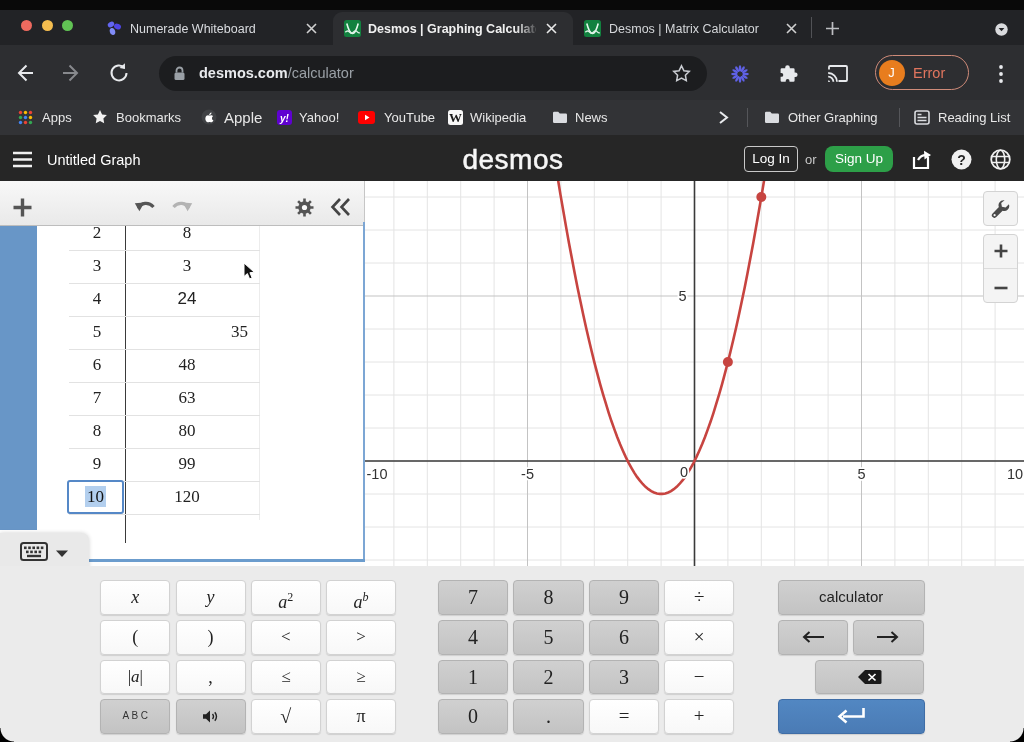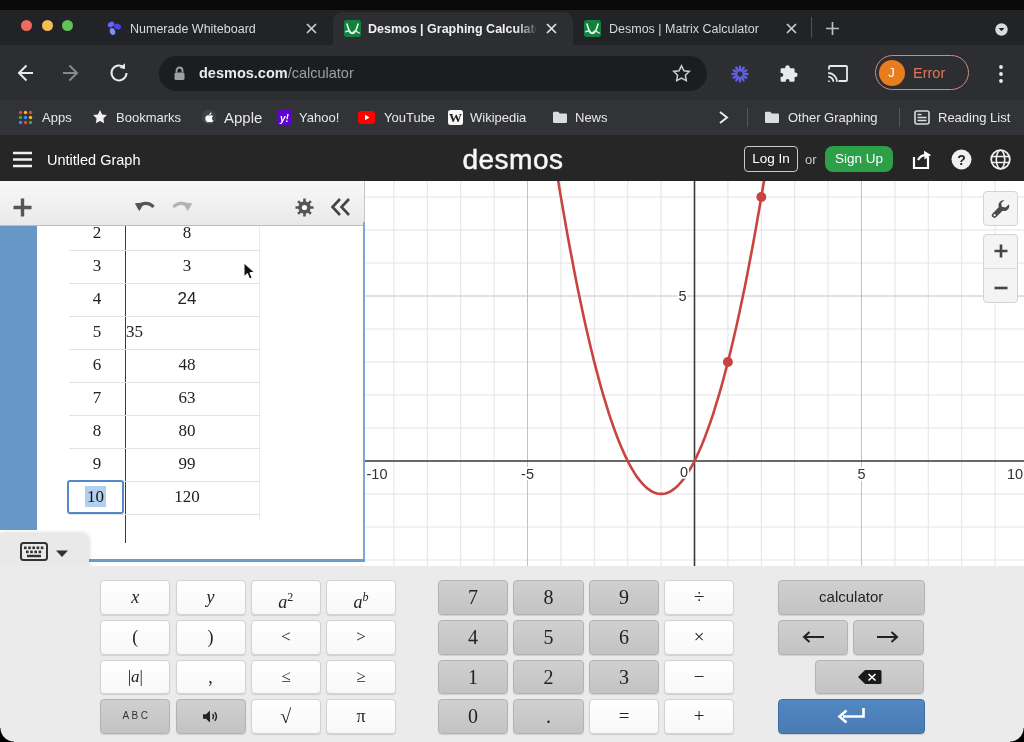--- a/index.html
+++ b/index.html
@@ -315,21 +315,21 @@
 <div class="ab" style="left:69px;top:480.5px;width:191px;height:1px;background:#e2e2e2;"></div>
 <div class="ab" style="left:69px;top:513.5px;width:191px;height:1px;background:#e2e2e2;"></div>
 
 <div class="ab" style="left:69px;top:217px;width:56px;height:32px;font-family:'Liberation Serif',serif;font-size:17px;color:#222;text-align:center;line-height:32px;">2</div>
 <div class="ab" style="left:126px;top:217px;width:122px;height:32px;font-family:'Liberation Serif',serif;font-size:17px;color:#222;text-align:center;line-height:32px;">8</div>
 <div class="ab" style="left:69px;top:250px;width:56px;height:32px;font-family:'Liberation Serif',serif;font-size:17px;color:#222;text-align:center;line-height:32px;">3</div>
 <div class="ab" style="left:126px;top:250px;width:122px;height:32px;font-family:'Liberation Serif',serif;font-size:17px;color:#222;text-align:center;line-height:32px;">3</div>
 <div class="ab" style="left:69px;top:283px;width:56px;height:32px;font-family:'Liberation Serif',serif;font-size:17px;color:#222;text-align:center;line-height:32px;">4</div>
 <div class="ab" style="left:126px;top:283px;width:122px;height:32px;font-family:Liberation Sans, sans-serif;font-size:17px;color:#222;text-align:center;line-height:32px;">24</div>
 <div class="ab" style="left:69px;top:316px;width:56px;height:32px;font-family:'Liberation Serif',serif;font-size:17px;color:#222;text-align:center;line-height:32px;">5</div>
-<div class="ab" style="left:126px;top:316px;width:122px;height:32px;font-family:'Liberation Serif',serif;font-size:17px;color:#222;text-align:left;line-height:32px;">35</div>
+<div class="ab" style="left:126px;top:316px;width:122px;height:32px;font-family:'Liberation Serif',serif;font-size:17px;color:#222;text-align:right;line-height:32px;">35</div>
 <div class="ab" style="left:69px;top:349px;width:56px;height:32px;font-family:'Liberation Serif',serif;font-size:17px;color:#222;text-align:center;line-height:32px;">6</div>
 <div class="ab" style="left:126px;top:349px;width:122px;height:32px;font-family:'Liberation Serif',serif;font-size:17px;color:#222;text-align:center;line-height:32px;">48</div>
 <div class="ab" style="left:69px;top:382px;width:56px;height:32px;font-family:'Liberation Serif',serif;font-size:17px;color:#222;text-align:center;line-height:32px;">7</div>
 <div class="ab" style="left:126px;top:382px;width:122px;height:32px;font-family:'Liberation Serif',serif;font-size:17px;color:#222;text-align:center;line-height:32px;">63</div>
 <div class="ab" style="left:69px;top:415px;width:56px;height:32px;font-family:'Liberation Serif',serif;font-size:17px;color:#222;text-align:center;line-height:32px;">8</div>
 <div class="ab" style="left:126px;top:415px;width:122px;height:32px;font-family:'Liberation Serif',serif;font-size:17px;color:#222;text-align:center;line-height:32px;">80</div>
 <div class="ab" style="left:69px;top:448px;width:56px;height:32px;font-family:'Liberation Serif',serif;font-size:17px;color:#222;text-align:center;line-height:32px;">9</div>
 <div class="ab" style="left:126px;top:448px;width:122px;height:39px;font-family:'Liberation Serif',serif;font-size:17px;color:#222;text-align:center;line-height:32px;">99</div>
 <div class="ab" style="left:126px;top:481px;width:122px;height:32px;font-family:'Liberation Serif',serif;font-size:17px;color:#222;text-align:center;line-height:32px;">120</div>
 

